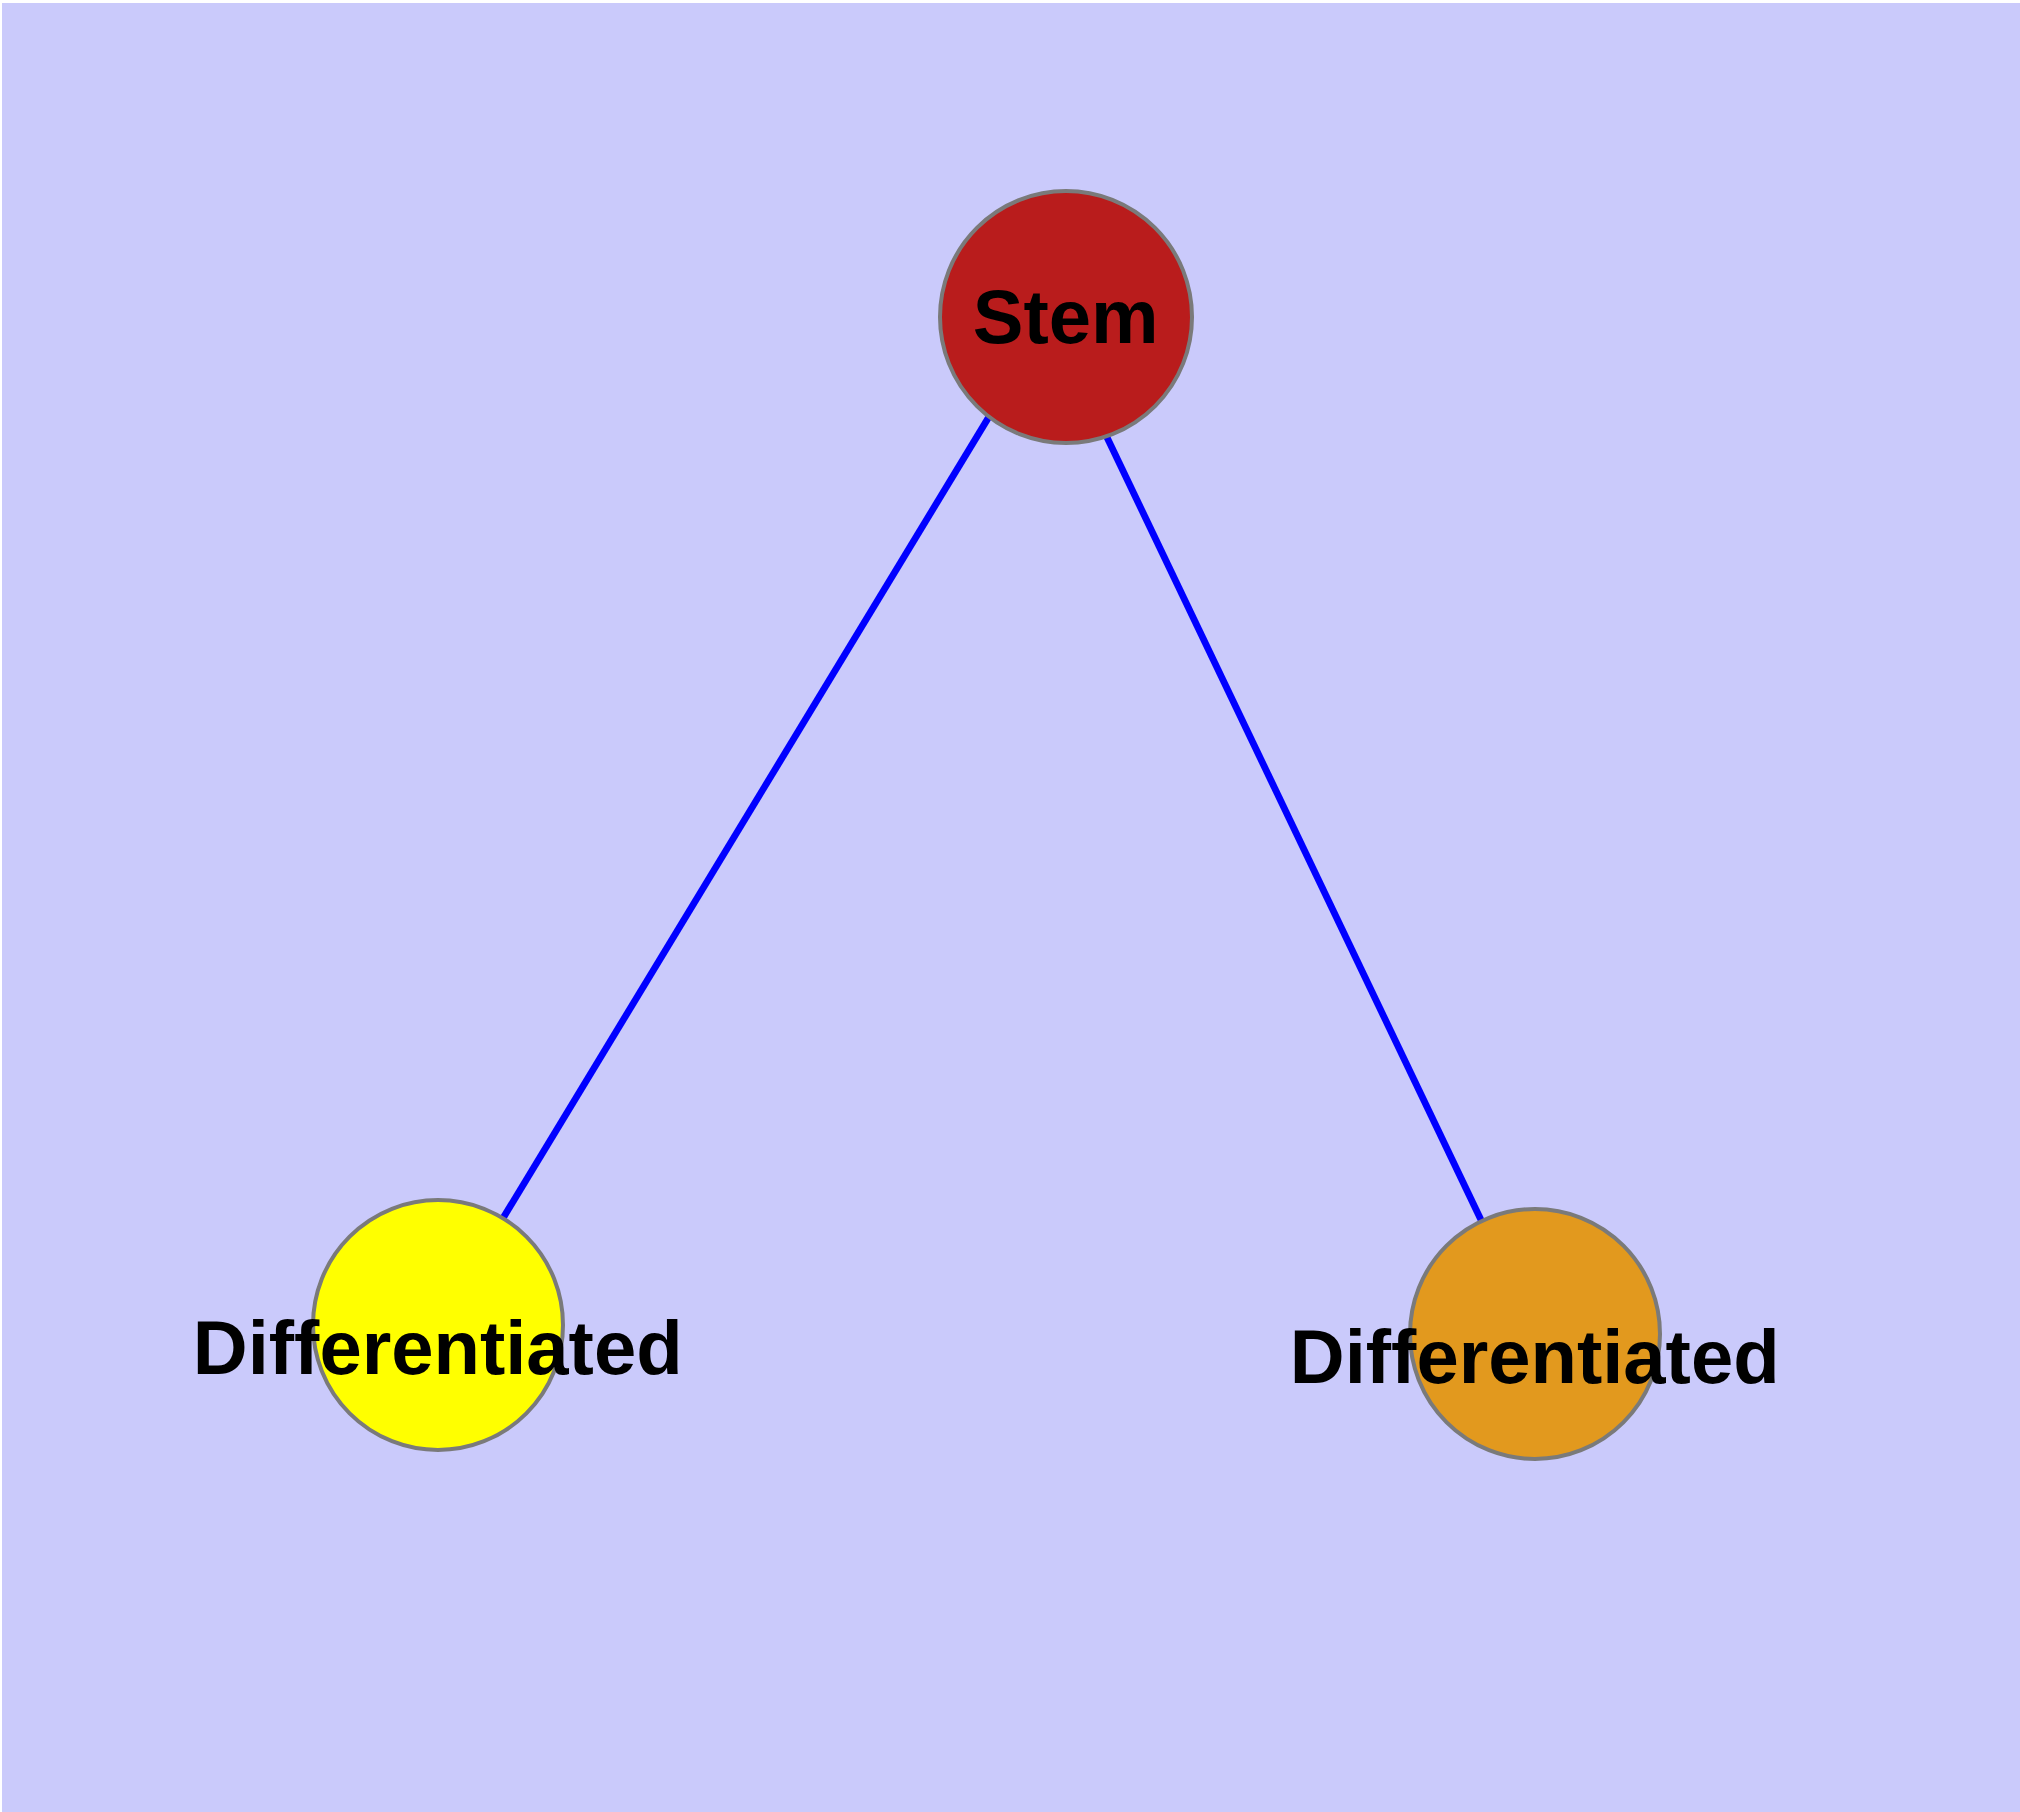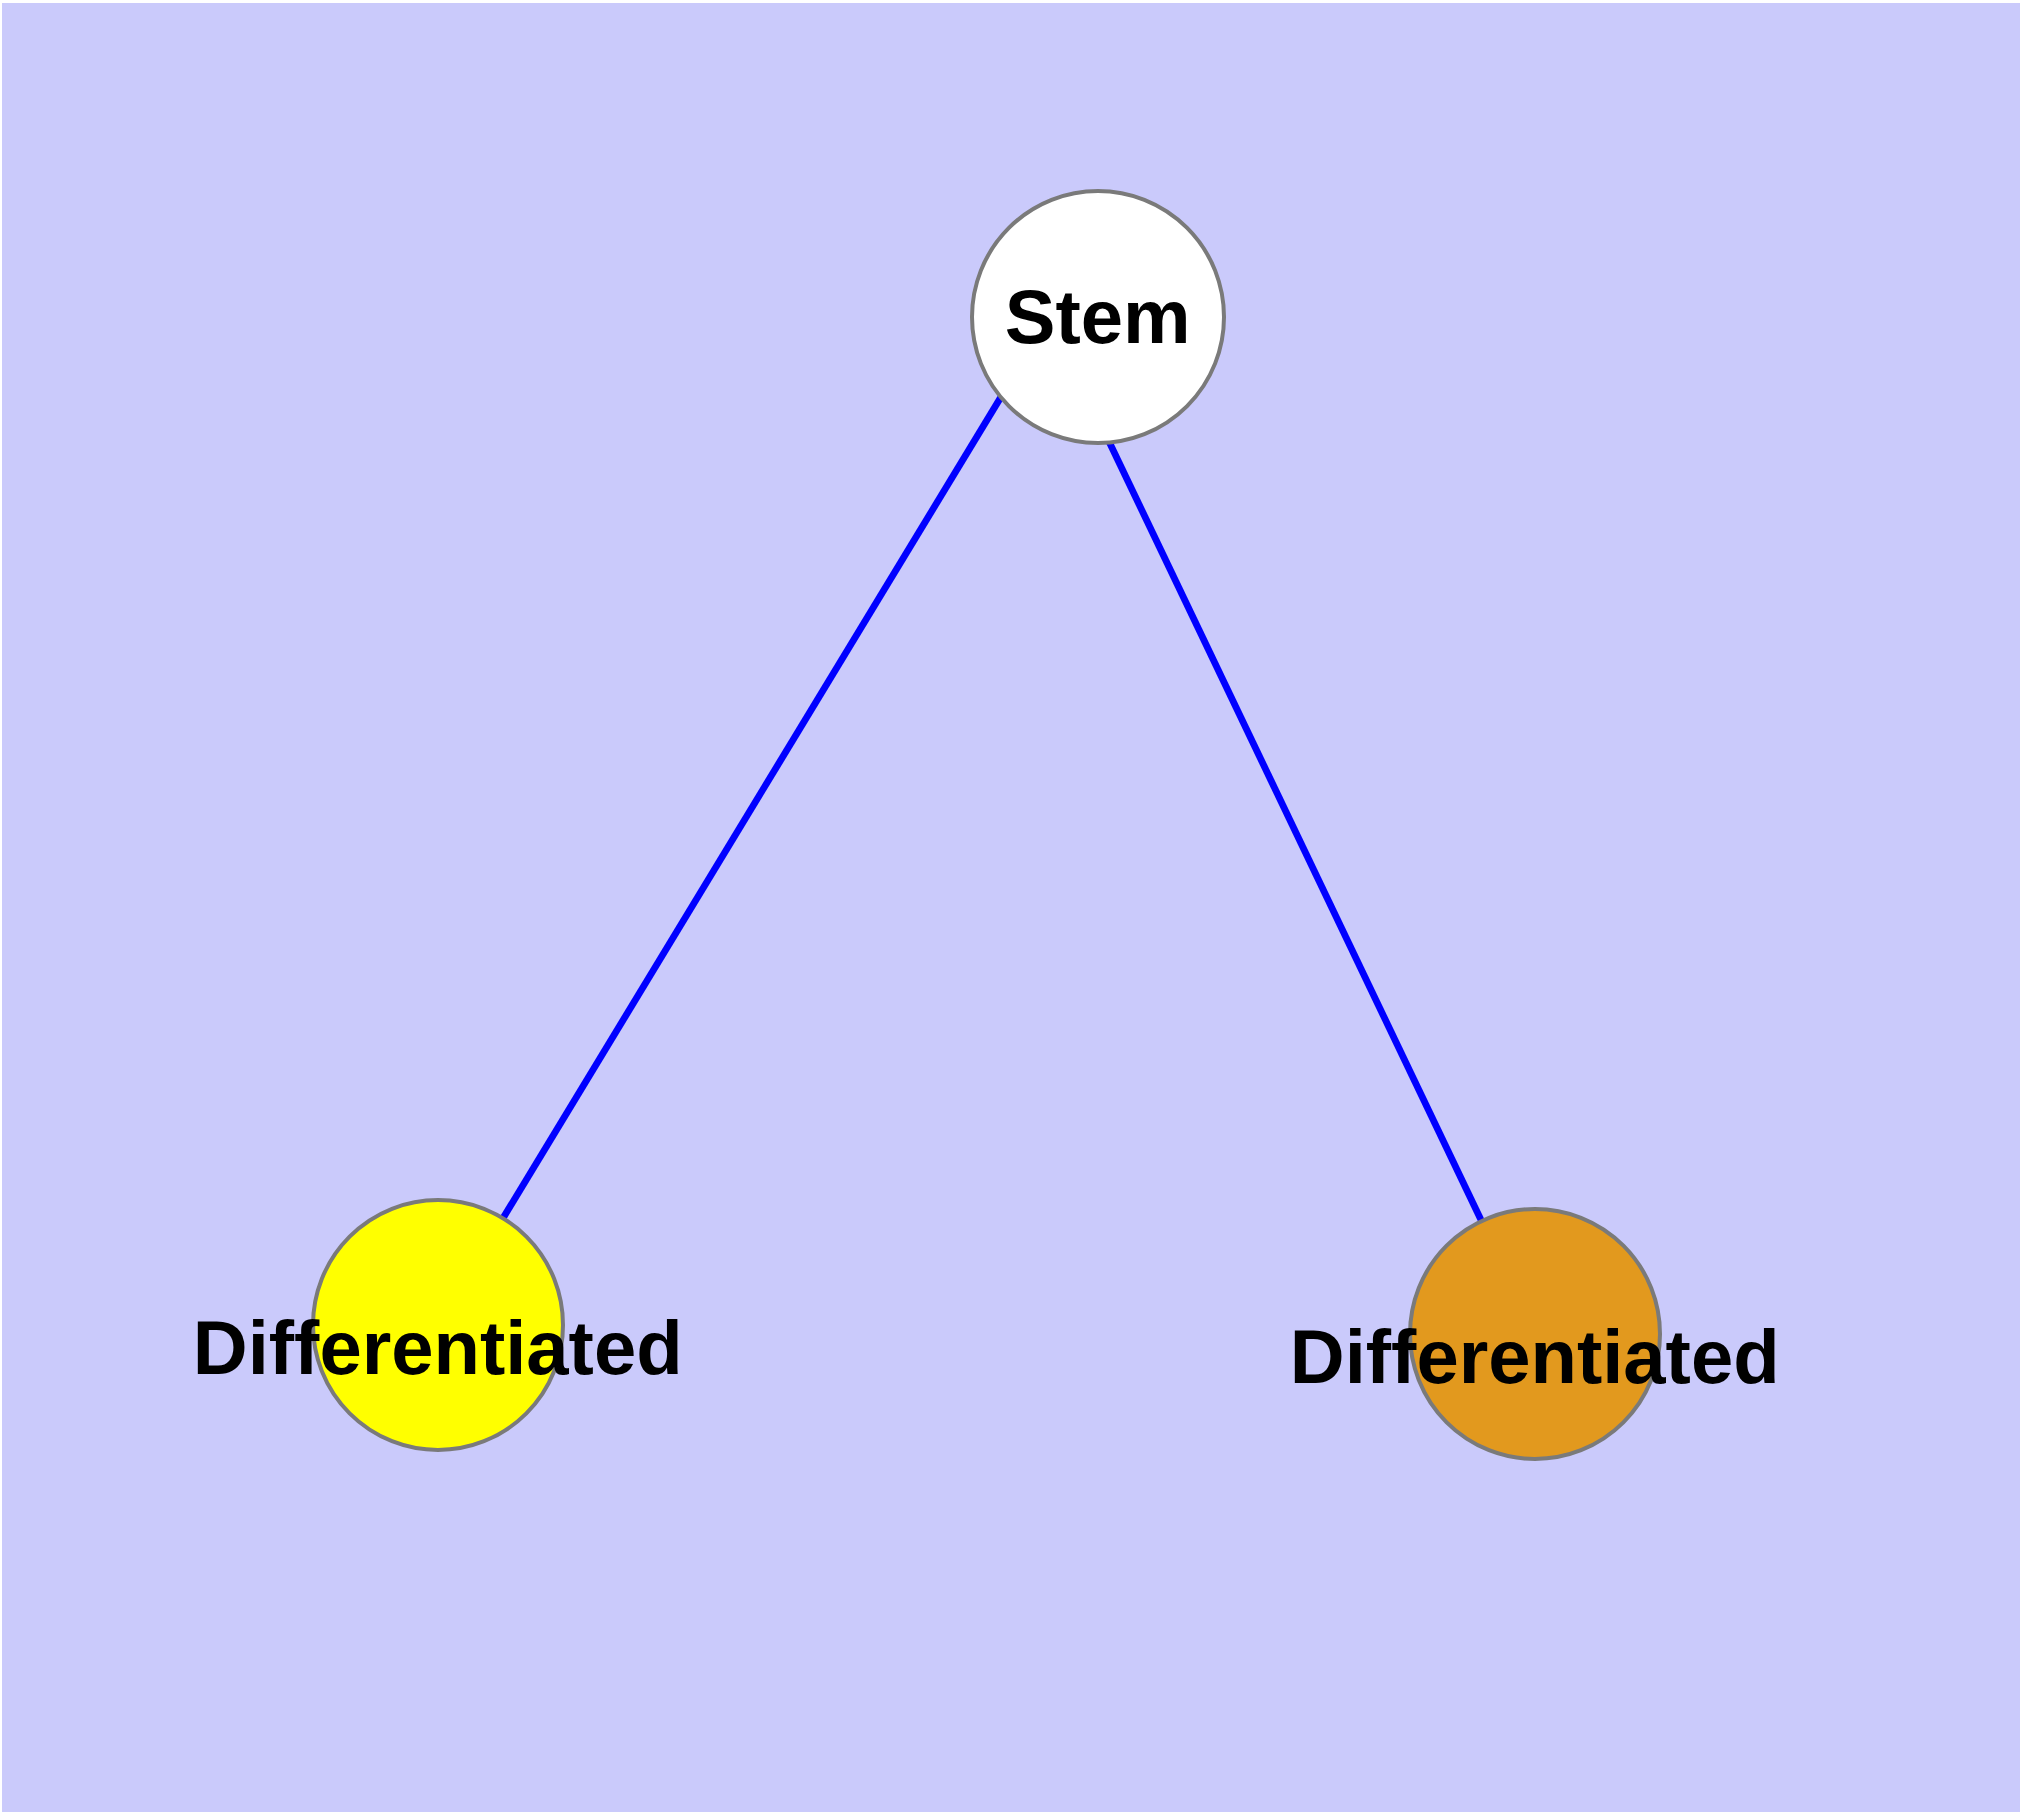--- a/index.html
+++ b/index.html
@@ -27,25 +27,25 @@
     height: 1812px;
     display: block;
   }
   .node {
     position: absolute;
     box-sizing: border-box;
     border-radius: 50%;
     border: 4.2px solid #7A7A7A;
   }
   .node-stem {
-    left: 968px;   
+    left: 936px;   
     top: 186px;
     width: 256px;
     height: 256px;
-    background: #ffffff;
+    background: #b91c1c;
   }
   .node-type-a {
     left: 309px;    
     top: 1195px;
     width: 254px;
     height: 254px;
     background: #FFFF00;
   }
   .node-type-b {
     left: 1406px;   

